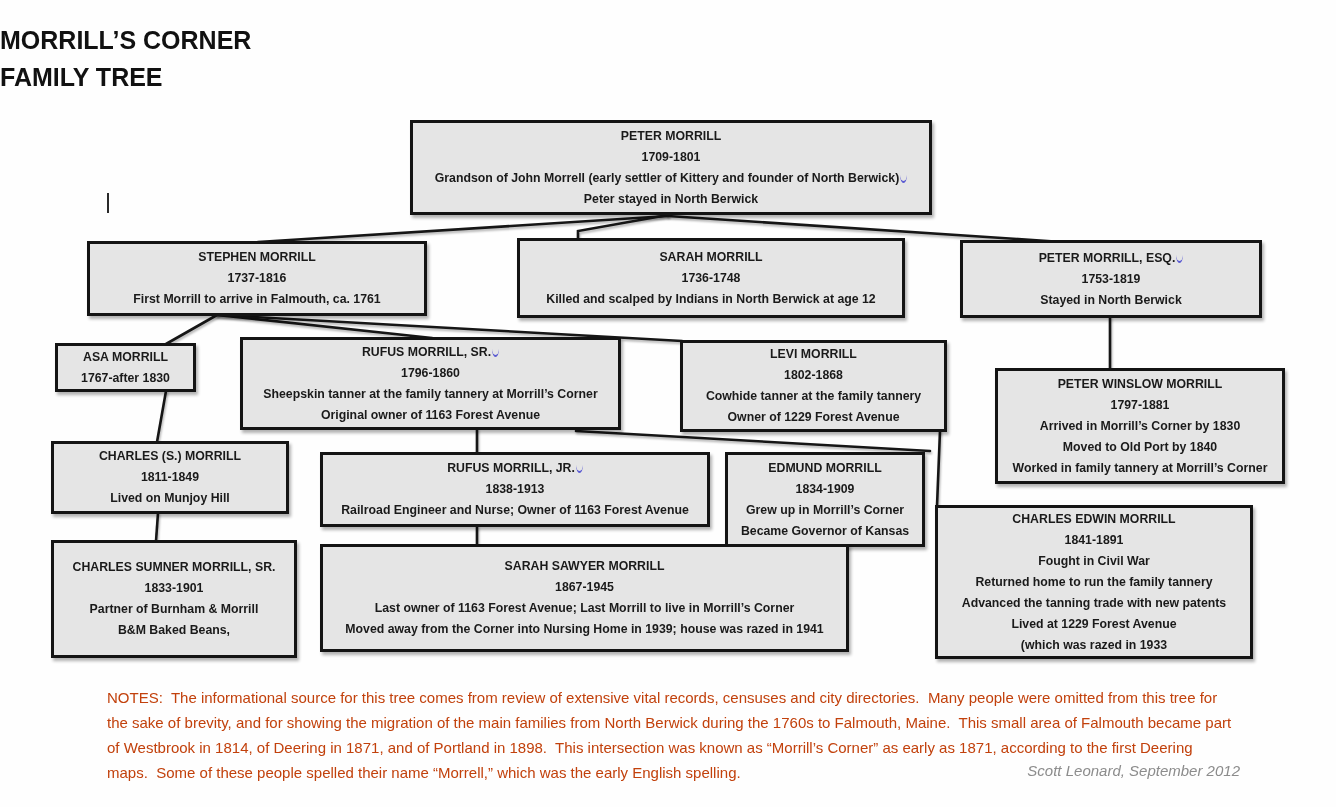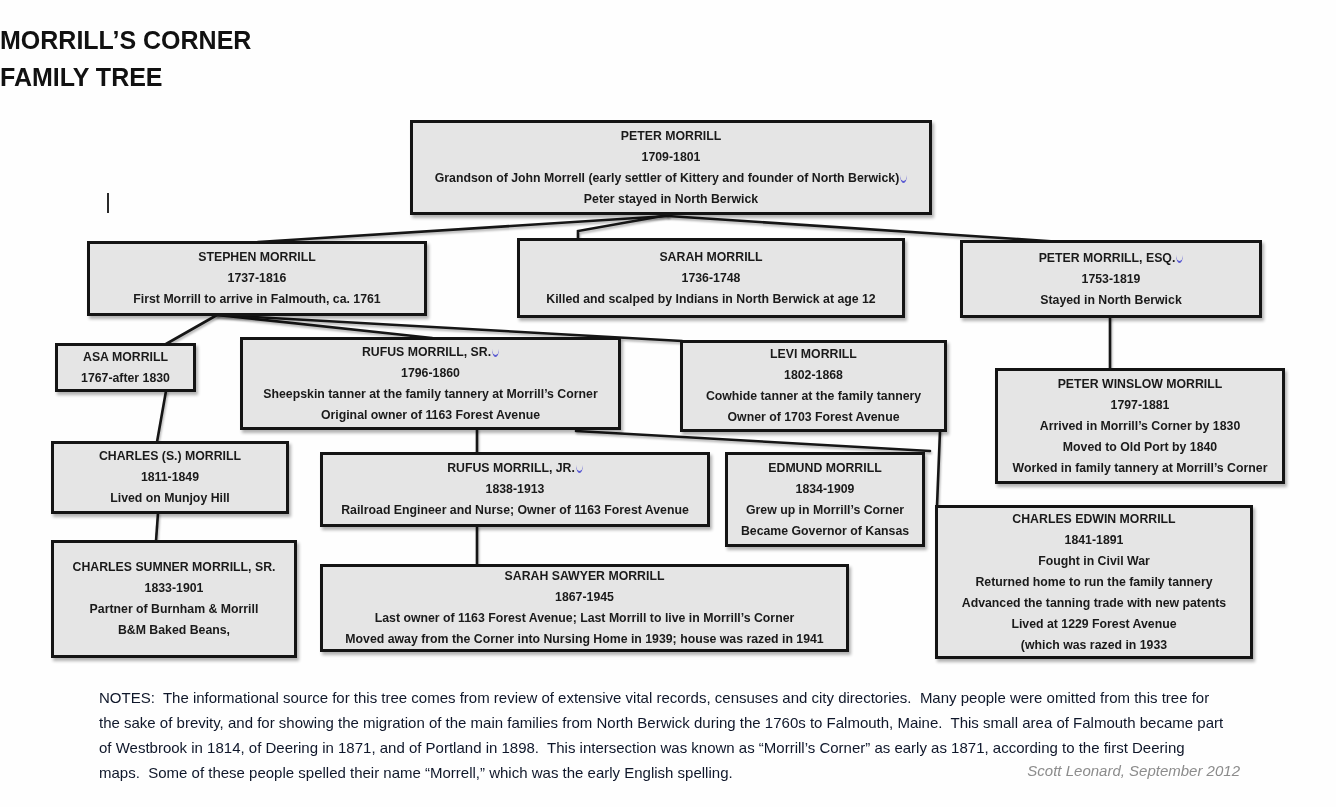--- a/index.html
+++ b/index.html
@@ -39,22 +39,22 @@
     border-radius:0 0 50% 50% / 0 0 100% 100%;
     transform:translateY(1px);
   }
 
   .stray-mark {
     position:absolute; left:107px; top:193px; width:1.5px; height:20px;
     background:#2a2a2a;
   }
 
   .notes {
-    position:absolute; left:99px; top:685px; width:1128px;
-    color:#0f172a; font-size:15px; line-height:25px;
+    position:absolute; left:107px; top:685px; width:1128px;
+    color:#c2410c; font-size:15px; line-height:25px;
     white-space:pre-wrap;
   }
   .attribution {
     position:absolute; left:800px; top:762px; width:440px;
     color:#8c8c8c; font-size:15px; font-style:italic; text-align:right;
   }
 </style>
 </head>
 <body>
 
@@ -117,21 +117,21 @@
     <div class="line"><span>RUFUS MORRILL, SR.</span><span class="squig"></span></div>
     <div class="line">1796-1860</div>
     <div class="line">Sheepskin tanner at the family tannery at Morrill’s Corner</div>
     <div class="line">Original owner of 1163 Forest Avenue</div>
   </div>
 
   <div class="pbox" style="left:680px;top:340px;width:267px;height:92px">
     <div class="line">LEVI MORRILL</div>
     <div class="line">1802-1868</div>
     <div class="line">Cowhide tanner at the family tannery</div>
-    <div class="line">Owner of 1703 Forest Avenue</div>
+    <div class="line">Owner of 1229 Forest Avenue</div>
   </div>
 
   <div class="pbox" style="left:995px;top:368px;width:290px;height:116px">
     <div class="line">PETER WINSLOW MORRILL</div>
     <div class="line">1797-1881</div>
     <div class="line">Arrived in Morrill’s Corner by 1830</div>
     <div class="line">Moved to Old Port by 1840</div>
     <div class="line">Worked in family tannery at Morrill’s Corner</div>
   </div>
 
@@ -164,21 +164,21 @@
     <div class="line">(which was razed in 1933</div>
   </div>
 
   <div class="pbox" style="left:51px;top:540px;width:246px;height:118px">
     <div class="line">CHARLES SUMNER MORRILL, SR.</div>
     <div class="line">1833-1901</div>
     <div class="line">Partner of Burnham &amp; Morrill</div>
     <div class="line">B&amp;M Baked Beans,</div>
   </div>
 
-  <div class="pbox" style="left:320px;top:564px;width:529px;height:88px">
+  <div class="pbox" style="left:320px;top:544px;width:529px;height:108px">
     <div class="line">SARAH SAWYER MORRILL</div>
     <div class="line">1867-1945</div>
     <div class="line">Last owner of 1163 Forest Avenue; Last Morrill to live in Morrill’s Corner</div>
     <div class="line">Moved away from the Corner into Nursing Home in 1939; house was razed in 1941</div>
   </div>
 
   <div class="notes">NOTES:  The informational source for this tree comes from review of extensive vital records, censuses and city directories.  Many people were omitted from this tree for the sake of brevity, and for showing the migration of the main families from North Berwick during the 1760s to Falmouth, Maine.  This small area of Falmouth became part of Westbrook in 1814, of Deering in 1871, and of Portland in 1898.  This intersection was known as “Morrill’s Corner” as early as 1871, according to the first Deering maps.  Some of these people spelled their name “Morrell,” which was the early English spelling.</div>
 
   <div class="attribution">Scott Leonard, September 2012</div>
 

